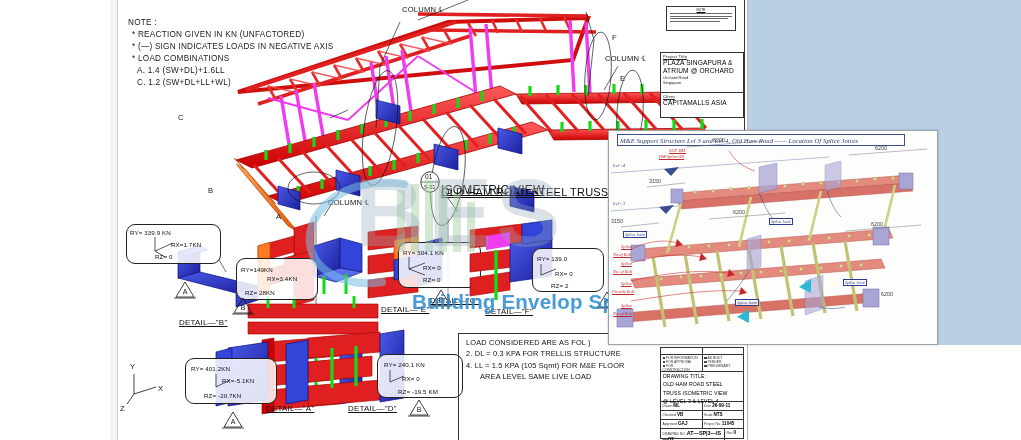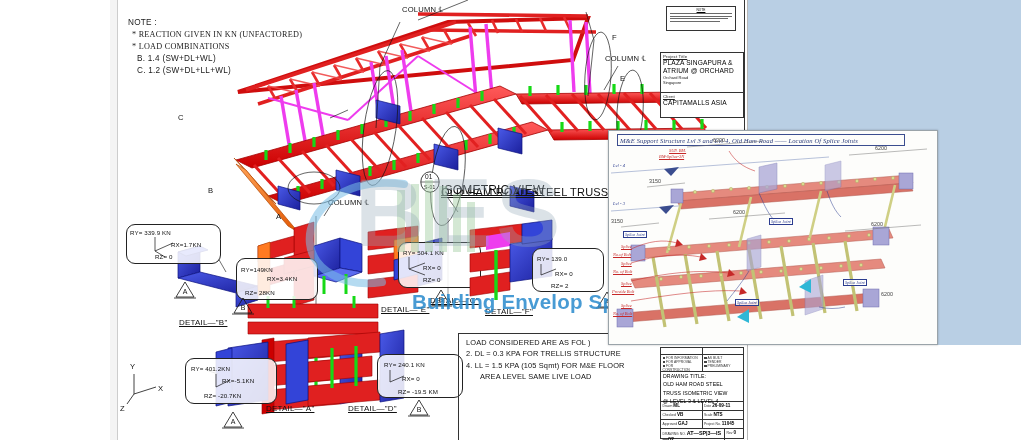--- a/index.html
+++ b/index.html
@@ -11,21 +11,21 @@
   
   .cad-sheet { position:absolute; left:118px; top:0; width:630px; height:440px;
                background:#ffffff; border-right:1px solid #b7b7b7; overflow:hidden; }
   .left-margin { position:absolute; left:0; top:0; width:118px; height:440px; background:#ffffff; }
   .left-margin-strip { position:absolute; left:110px; top:0; width:8px; height:440px; background:#f4f4f4; border-right:1px solid #cdcdcd; }
 
   
   .note-block { position:absolute; left:128px; top:2px; font-size:8.2px; color:#1a1a1a;
                 line-height:12.1px; letter-spacing:.25px; white-space:nowrap; font-stretch:condensed; }
   .note-block .nl { display:block; }
-  .note-block .ind1 { padding-left:4px;font-family:Liberation Serif, serif; }
+  .note-block .ind1 { padding-left:4px; }
   .note-block .ind2 { padding-left:9px; }
 
   
   .cadtxt { position:absolute; font-size:7.6px; color:#111; letter-spacing:.2px; white-space:nowrap; }
   .cadtxt.u  { text-decoration:underline; }
   .tiny   { font-size:5px; }
 
   
   .cloud { position:absolute; border:1px solid #222; border-radius:9px; background:rgba(255,255,255,.86);
            font-size:6.2px; color:#111; line-height:9px; letter-spacing:.1px; }
@@ -100,22 +100,23 @@
   <div class="left-margin-strip"></div>
 
   <div class="tr-blank"></div>
   <div class="br-blank"></div>
 
   <div class="cad-sheet">
 
     <div class="note-block" style="left:10px; top:17px;">
       <span class="nl">NOTE :</span>
       <span class="nl ind1">* REACTION GIVEN IN KN (UNFACTORED)</span>
+      <span class="nl ind1">* (—) SIGN INDICATES LOADS IN NEGATIVE AXIS</span>
       <span class="nl ind1">* LOAD COMBINATIONS</span>
-      <span class="nl ind2">B. 1.4 (SW+DL+WL)</span>
+      <span class="nl ind2">A. 1.4 (SW+DL)+1.6LL</span>
       <span class="nl ind2">C. 1.2 (SW+DL+LL+WL)</span>
     </div>
 
     <svg class="svgwrap" viewBox="0 0 630 440">
       <defs>
         <linearGradient id="rg" x1="0" y1="0" x2="0" y2="1">
           <stop offset="0" stop-color="#ff5a5a"></stop>
             <stop offset="1" stop-color="#cc0000"></stop>
         </linearGradient>
         <linearGradient id="og" x1="0" y1="0" x2="0" y2="1">

